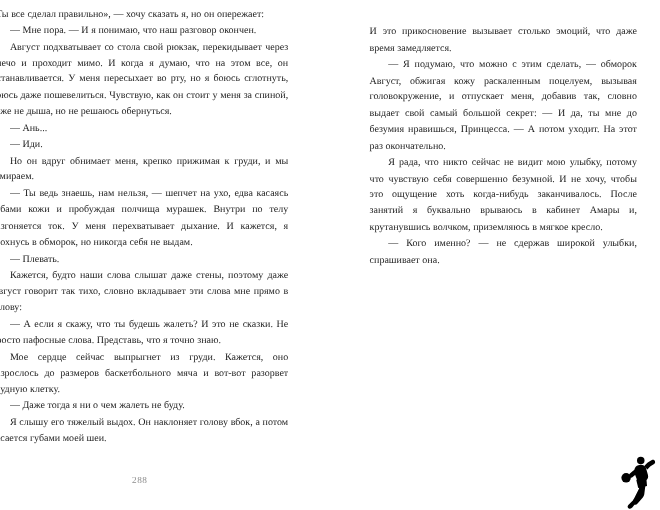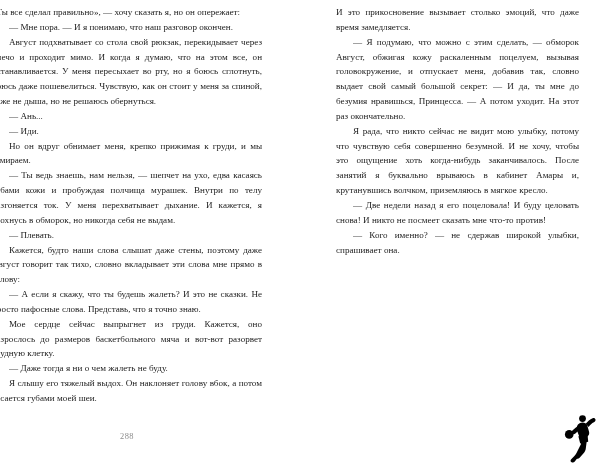--- a/index.html
+++ b/index.html
@@ -46,21 +46,21 @@
     margin: 0;
     text-indent: 17px;
   }
   .textblock p.noindent {
     text-indent: 0;
   }
   .page-left .textblock {
     padding-top: 5px;
   }
   .page-right .textblock {
-    padding-top: 5px;
+    padding-top: 21px;
   }
   .folio {
     position: absolute;
     left: -8px;
     width: 270px;
     top: 432px;
     text-align: center;
     font-size: 8.4px;
     color: #8c8c8c;
     letter-spacing: 0.4px;
@@ -111,21 +111,20 @@
 
   <div class="folio">288</div>
 
   <div class="gutter"></div>
 
   <div class="page page-right">
     <div class="textblock">
       <p class="noindent">И это прикосновение вызывает столько эмоций, что даже время замедляется.</p>
       <p>— Я подумаю, что можно с этим сделать, — обморок Август, обжигая кожу раскаленным поцелуем, вызывая головокружение, и отпускает меня, добавив так, словно выдает свой самый большой секрет: — И да, ты мне до безумия нравишься, Принцесса. — А потом уходит. На этот раз окончательно.</p>
       <p>Я рада, что никто сейчас не видит мою улыбку, потому что чувствую себя совершенно безумной. И не хочу, чтобы это ощущение хоть когда-нибудь заканчивалось. После занятий я буквально врываюсь в кабинет Амары и, крутанувшись волчком, приземляюсь в мягкое кресло.</p>
-      <p>— Две недели назад я его поцеловала! И буду целовать снова! И никто не посмеет сказать мне что-то против!</p>
       <p>— Кого именно? — не сдержав широкой улыбки, спрашивает она.</p>
     </div>
   </div>
 
   <div class="deco">
     <svg viewBox="0 0 46 52" xmlns="http://www.w3.org/2000/svg" aria-hidden="true">
       <g fill="#000000">
 
         <circle cx="28.5" cy="6.6" r="3.4"></circle>
 

